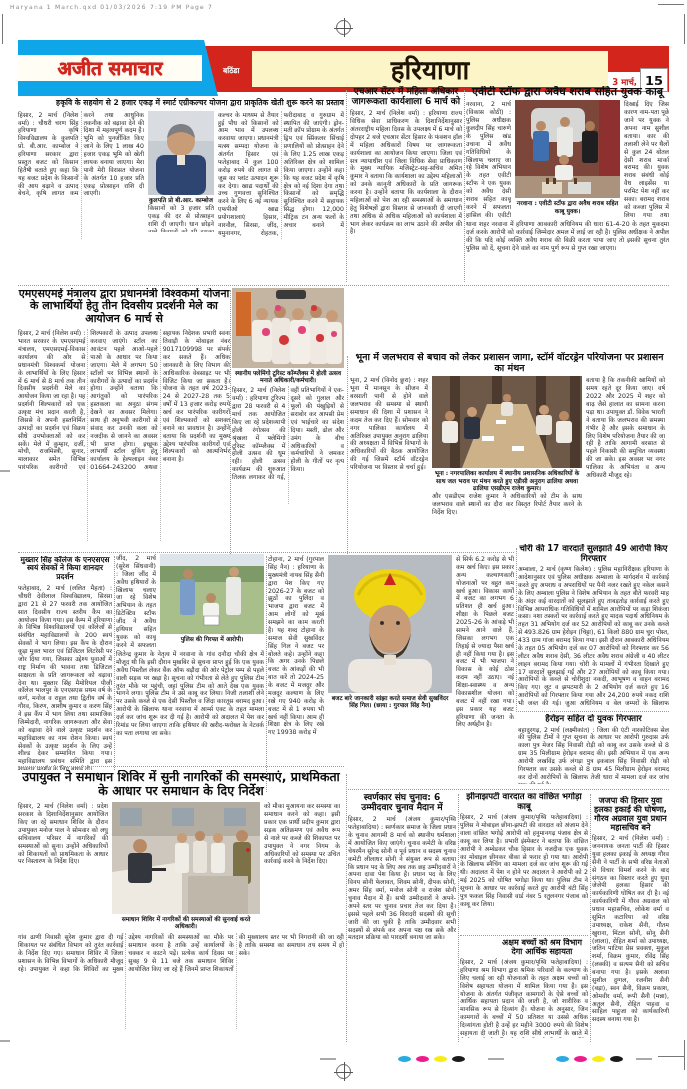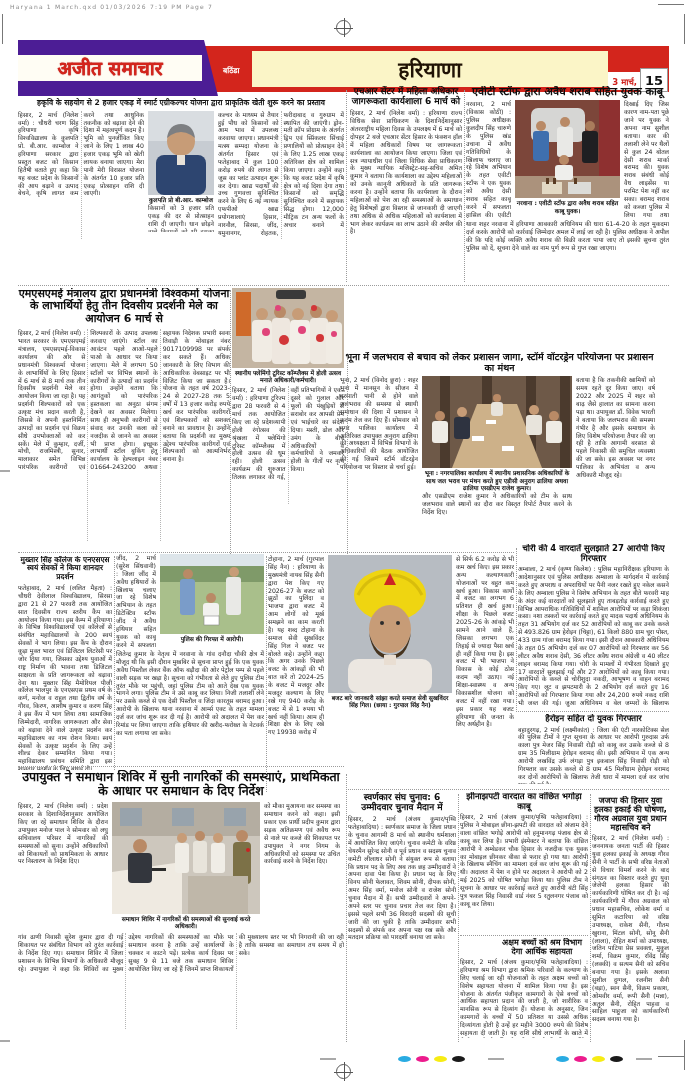--- a/index.html
+++ b/index.html
@@ -2,36 +2,36 @@
 <html><head>
 <meta charset="utf-8">
 <style>
   html,body{margin:0;padding:0;background:#e8e8e4;}
   #paper{position:relative;width:687px;height:1089px;background:#ffffff;overflow:hidden;
          font-family:"DejaVu Sans",sans-serif;color:#1c1c1c;}
   .printline{position:absolute;left:10px;top:3px;font-size:6px;color:#8a8a8a;letter-spacing:1.2px;}
   
   .masthead{position:absolute;left:18px;top:40px;width:651px;height:56px;}
   .mh-band{position:absolute;left:0;top:6px;width:100%;height:46px;background:#d3251c;}
-  .mh-flag{position:absolute;left:0;top:0;width:200px;height:56px;background:#4c1d95;
+  .mh-flag{position:absolute;left:0;top:0;width:200px;height:56px;background:#0ea5e9;
            clip-path:polygon(0 0,93% 0,100% 100%,0 100%);}
   .mh-stripe{position:absolute;left:0;top:15px;width:92%;height:26px;background:#fffdf4;
              display:flex;align-items:center;justify-content:center;}
   .mh-paper{color:#d3251c;font-weight:800;font-size:19px;white-space:nowrap;text-shadow:0 0 1px #a00;}
   .mh-edition{position:absolute;left:205px;top:25px;color:#fff;font-size:7.5px;font-weight:bold;}
   .mh-section{position:absolute;left:234px;top:11px;width:356px;height:36px;background:#fbf5c7;
-              display:flex;align-items:center;justify-content:center;font-size:21px;font-weight:800;color:#201204;}
+              display:flex;align-items:center;justify-content:center;font-size:26px;font-weight:800;color:#201204;}
   .mh-date{position:absolute;right:1px;top:8px;width:60px;height:18px;background:#fff;color:#cf1f1b;
            font-size:8.5px;font-weight:bold;display:flex;align-items:center;justify-content:center;margin-top:24px;}
   .mh-page{position:absolute;right:1px;top:28px;width:26px;height:22px;background:#fff;color:#111;
            font-size:13px;font-weight:bold;display:flex;align-items:center;justify-content:center;border:1px solid #9a9a9a;}
   
   .story{position:absolute;overflow:hidden;}
   .hl{font-weight:800;text-align:center;color:#0c0c0c;line-height:1.13;}
-  .sub{font-weight:700;text-align:center;color:#151515;line-height:1.15;}
+  .sub{font-weight:700;text-align:right;color:#151515;line-height:1.15;}
   .bd{font-size:6.2px;line-height:1.27;text-align:justify;color:#1d1d1d;overflow:hidden;}
   .cols2{column-count:2;column-gap:5px;column-rule:1px dotted #b5b5b5;}
   .cols3{column-count:3;column-gap:5px;column-rule:1px dotted #b5b5b5;}
   .row{display:flex;gap:4px;}
   figure{margin:0;}
   .photo{display:block;background:#999;}
   .cap{font-size:6px;font-weight:700;text-align:center;line-height:1.2;color:#0e0e0e;margin-top:1px;}
   
   .vrule{position:absolute;width:0;border-left:1px dotted #9b9b9b;}
   .hrule{position:absolute;height:0;border-top:1px dotted #9b9b9b;}
@@ -156,21 +156,21 @@
           <circle cx="88" cy="50" r="4" fill="#d23638"></circle>
           <circle cx="46" cy="20" r="3" fill="#e0447a"></circle>
           <circle cx="82" cy="20" r="3" fill="#d23638"></circle>
           <circle cx="102" cy="46" r="3" fill="#e0447a"></circle>
       </svg>
       <figcaption class="cap">स्थानीय फ्लेमिंगो टूरिस्ट कॉम्प्लैक्स में होली उत्सव मनाते अधिकारी/कर्मचारी।</figcaption>
     </figure>
     <div class="bd cols2" style="margin-top:3px;height:118px;">हिसार, 2 मार्च (निलेश वर्मा) : हरियाणा टूरिज्म द्वारा 28 फरवरी से 4 मार्च तक आयोजित किए जा रहे प्रदेशव्यापी होली रंगोत्सव की श्रृंखला में फ्लेमिंगो टूरिस्ट कॉम्प्लैक्स में होली उत्सव की धूम रही। होली उत्सव कार्यक्रम की शुरुआत तिलक लगाकर की गई, वहीं प्रतिभागियों ने एक-दूसरे को गुलाल और फूलों की पंखुड़ियों से सराबोर कर आपसी प्रेम एवं भाईचारे का संदेश दिया। मस्ती, ढोल और उमंग के बीच अधिकारियों व कर्मचारियों ने जमकर होली के गीतों पर नृत्य किया।</div>
   </div>
 
-  <div class="story" style="left:340px;top:352px;width:319px;height:204px;">
+  <div class="story" style="left:350px;top:352px;width:319px;height:204px;">
     <div class="hl" style="font-size:9.5px;">भूना में जलभराव से बचाव को लेकर प्रशासन जागा, स्टॉर्म वॉटरड्रेन परियोजना पर प्रशासन का मंथन</div>
     <div class="row" style="margin-top:3px;height:174px;">
       <div class="bd" style="width:78px;height:174px;">भूना, 2 मार्च (विनोद छुरा) : शहर भूना में मानसून के सीजन में बरसाती पानी से होने वाले जलभराव की समस्या से स्थायी समाधान की दिशा में प्रशासन ने कदम तेज कर दिए हैं। सोमवार को नगर पालिका कार्यालय में अतिरिक्त उपायुक्त अनुराग ढालिया की अध्यक्षता में विभिन्न विभागों के अधिकारियों की बैठक आयोजित की गई जिसमें स्टॉर्म वॉटरड्रेन परियोजना पर विस्तार से चर्चा हुई।</div>
       <figure style="width:150px;">
         <svg class="photo" width="150" height="92" viewBox="0 0 150 92" preserveAspectRatio="none">
           <rect width="150" height="92" fill="#6e5948"></rect>
           <rect x="18" width="10" height="92" fill="#4b3a2d"></rect>
             <rect x="60" width="10" height="92" fill="#4b3a2d"></rect>
             <rect x="104" width="10" height="92" fill="#4b3a2d"></rect>
             <rect x="138" width="10" height="92" fill="#4b3a2d"></rect>
@@ -239,21 +239,21 @@
           <rect x="20" y="104" width="84" height="34" rx="10" fill="#ece7e1"></rect>
           <rect x="56" y="100" width="12" height="10" fill="#e9ded2"></rect>
         </svg>
         <figcaption class="cap">बजट बारे जानकारी सांझा करते समाज सेवी सुखविंदर सिंह गिल। (छाया : गुरपाल सिंह नैन)</figcaption>
       </figure>
       <div class="bd" style="width:58px;height:204px;">से सिर्फ 6.2 करोड़ से भी कम खर्च किए। इस प्रकार अन्य कल्याणकारी योजनाओं पर बहुत कम खर्च हुआ। विकास कार्यों में बजट का लगभग 6 प्रतिशत ही खर्च हुआ। शीक्षा के पिछले बजट 2025-26 के आंकड़े भी सामने आने वाले हैं, जिसका लगभग एक तिहाई से ज्यादा पैसा खर्च ही नहीं किया गया है। इस बजट में भी भाजपा ने विकास के कोई ठोस कदम नहीं उठाए। नई शिक्षा-स्वास्थ्य व अन्य विकासशील योजना को बजट में नहीं रखा गया। इस प्रकार यह बजट हरियाणा की जनता के लिए अर्थहीन है।</div>
     </div>
   </div>
 
   <div class="story" style="left:518px;top:544px;width:151px;height:166px;">
-    <div class="hl" style="font-size:8.5px;">चोरी की 4 वारदातें सुलझाते 27 आरोपी किए गिरफ्तार</div>
+    <div class="hl" style="font-size:8.5px;">चोरी की 17 वारदातें सुलझाते 49 आरोपी किए गिरफ्तार</div>
     <div class="bd" style="margin-top:2px;height:142px;">अम्बाला, 2 मार्च (कृष्ण किलेश) : पुलिस महानिरीक्षक हरियाणा के आदेशानुसार एवं पुलिस अधीक्षक अम्बाला के मार्गदर्शन में कार्रवाई करते हुए अपराध व अपराधियों पर पैनी नजर रखते हुए नकेल कसने के लिए अम्बाला पुलिस ने विशेष अभियान के तहत बीते फरवरी माह के अंदर कई वारदातों को सुलझाते हुए ताबड़तोड़ कार्रवाई करते हुए विभिन्न आपराधिक गतिविधियों में शामिल आरोपियों पर कड़ा शिकंजा कसा। नशा तस्करों पर कार्रवाई करते हुए मादक पदार्थ अधिनियम के तहत 31 अभियोग दर्ज कर 52 आरोपियों को काबू कर उनके कब्जे से 493.826 ग्राम हेरोइन (चिट्टा), 61 किलो 880 ग्राम चूरा पोस्त, 433 ग्राम गांजा बरामद किया गया। इसी दौरान आबकारी अधिनियम के तहत 05 अभियोग दर्ज कर 07 आरोपियों को गिरफ्तार कर 56 लीटर अवैध शराब देसी, 36 लीटर अवैध शराब अंग्रेजी व 40 लीटर लाहन बरामद किया गया। चोरी के मामलों में गंभीरता दिखाते हुए 17 वारदातें सुलझाई गईं और 27 आरोपियों को काबू किया गया। आरोपियों के कब्जे से चोरीशुदा नकदी, आभूषण व वाहन बरामद किए गए। लूट व झपटमारी के 2 अभियोग दर्ज करते हुए 16 आरोपियों को गिरफ्तार किया गया और 24,200 रुपये नकद राशि भी जब्त की गई। जुआ अधिनियम व बेल जम्परों के खिलाफ धरपकड़ अभियान चलाते हुए विभिन्न स्थानों पर की गई रेड में 04 जुआरियों सहित 3 बेल जम्परों को काबू किया गया। अवैध असलहा बेचने वालों पर कड़ा रुख अपनाते हुए आर्म्स अधिनियम में 01 अभियोग दर्ज कर एक देसी पिस्तौल सहित आरोपी काबू किए हुए खिलाफ कार्रवाई की गई।</div>
   </div>
 
   <div class="story" style="left:518px;top:714px;width:151px;height:76px;">
     <div class="hl" style="font-size:8.5px;">हैरोइन सहित दो युवक गिरफ्तार</div>
     <div class="bd" style="margin-top:2px;height:58px;">बहादुरगढ़, 2 मार्च (लक्ष्मीकांत) : जिला की एंटी नारकोटिक्स सेल की पुलिस टीमों ने गुप्त सूचना के आधार पर आरोपी गुरुदास उर्फ काला पुत्र मेजर सिंह निवासी रोड़ी को काबू कर उसके कब्जे से 8 ग्राम 35 मिलीग्राम हेरोइन बरामद की। इसी अभियान में एक अन्य आरोपी लखविंद्र उर्फ लंगड़ा पुत्र इकबाल सिंह निवासी रोड़ी को गिरफ्तार कर उसके कब्जे से 8 ग्राम 45 मिलीग्राम हेरोइन बरामद कर दोनों आरोपियों के खिलाफ तेजी धारा में मामला दर्ज कर जांच शुरू की गई है।</div>
   </div>
 
   <div class="story" style="left:348px;top:792px;width:108px;height:250px;">
     <div class="hl" style="font-size:9px;">स्वर्णकार संघ चुनाव: 6 उम्मीदवार चुनाव मैदान में</div>

